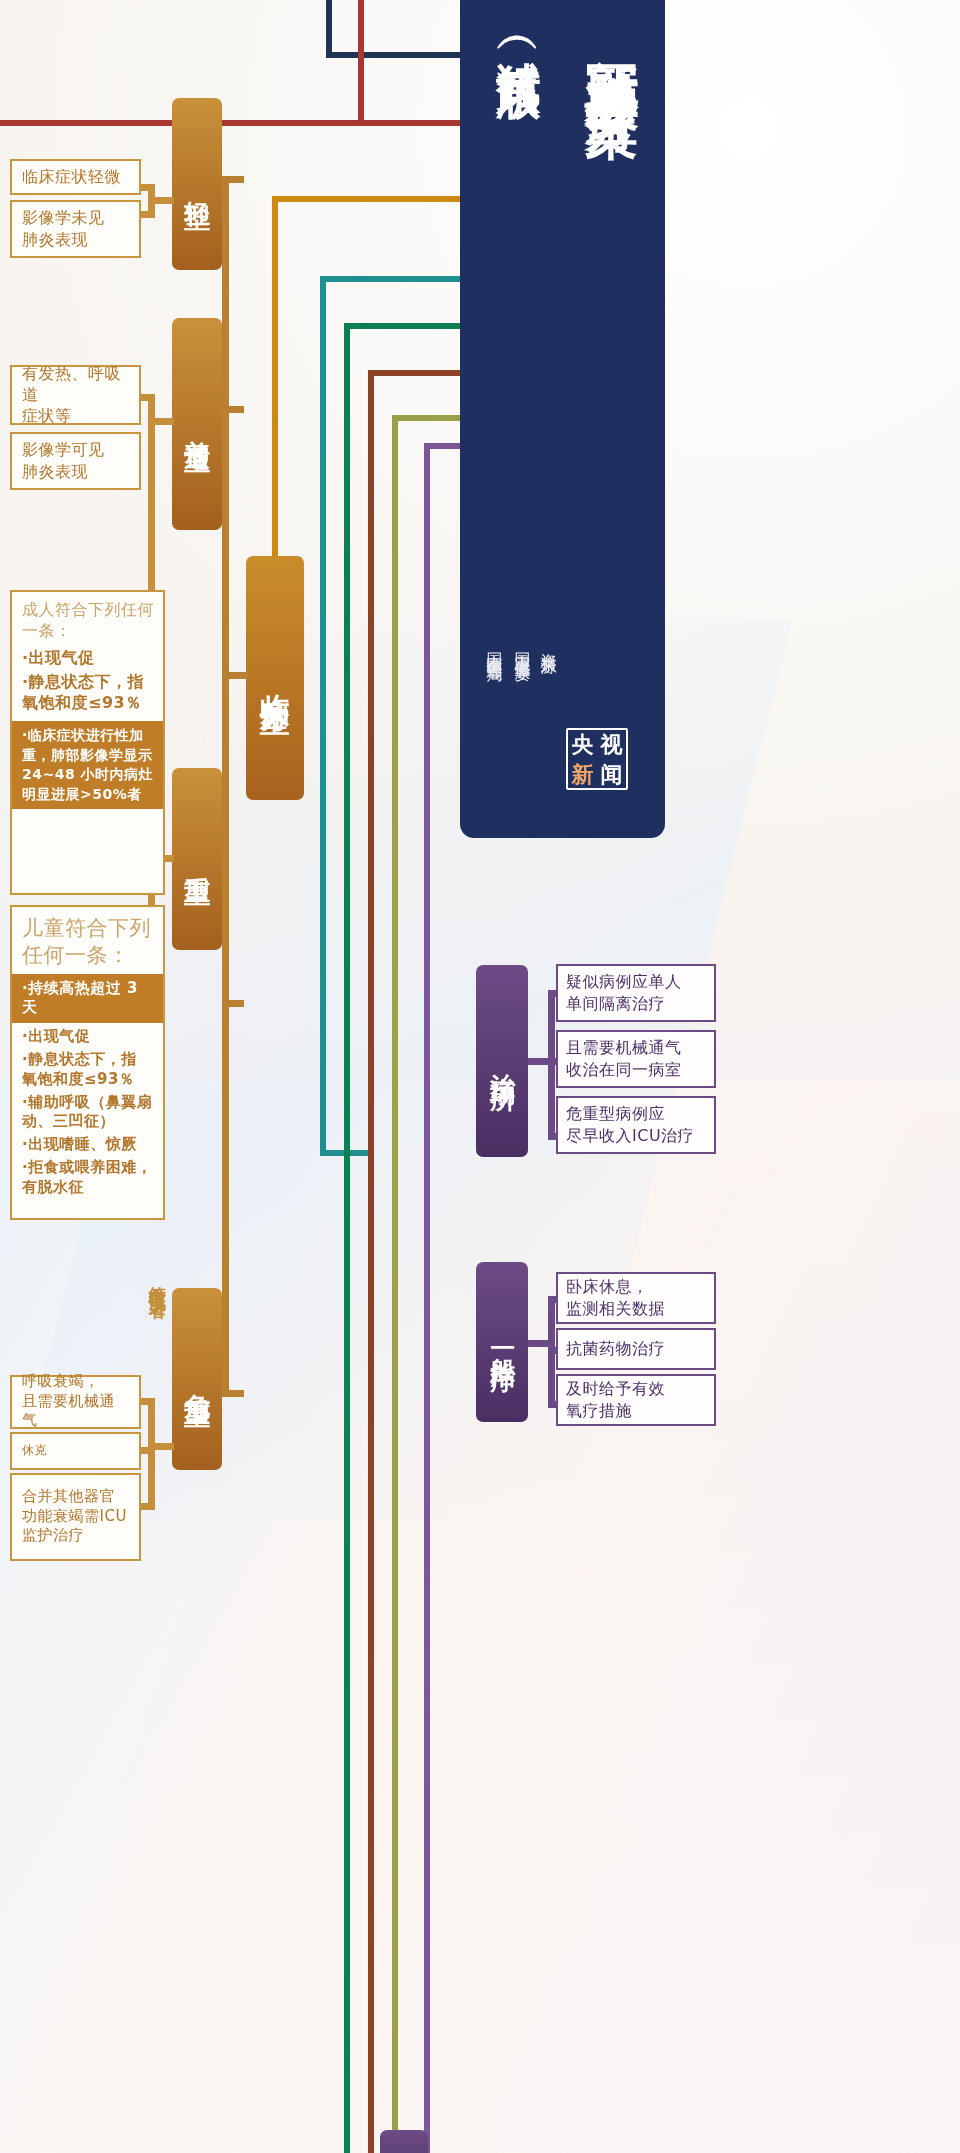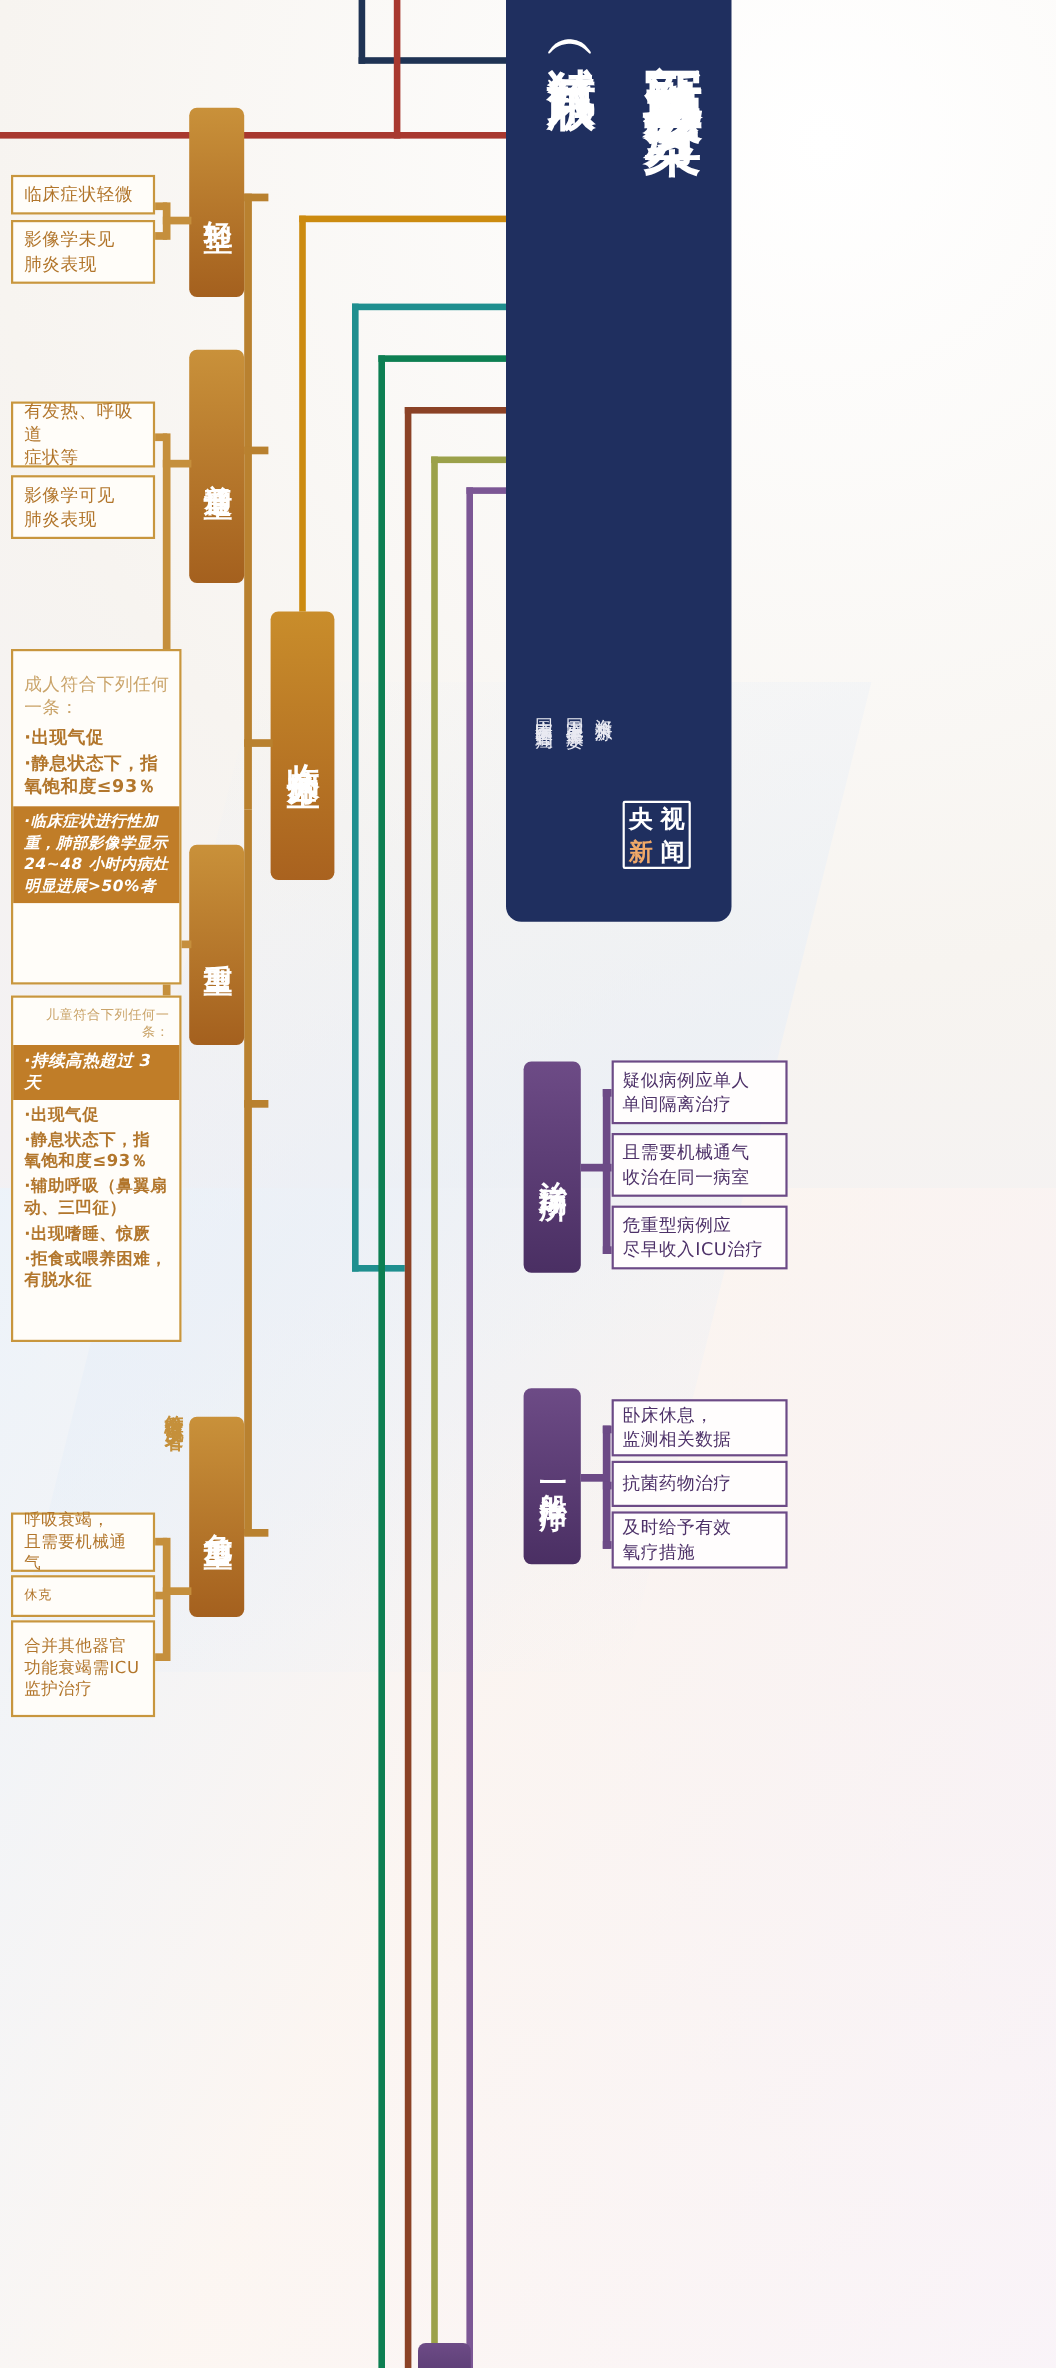--- a/index.html
+++ b/index.html
@@ -15,21 +15,21 @@
 
   
   .rail{position:absolute;}
 
   
   .infobox{
     position:absolute;background:#fffdf9;border:2px solid #c8963e;
     color:#b2762c;line-height:1.32;padding:7px 9px 8px 10px;
     font-size:16px;letter-spacing:.5px;
   }
-  .hl{background:#c07d28;color:#fff;display:block;margin:4px -9px 4px -10px;padding:5px 9px 5px 10px;font-weight:700;font-style:italic;}
+  .hl{background:#c07d28;color:#fff;display:block;margin:4px -9px 4px -10px;padding:5px 9px 5px 10px;font-weight:700;}
   .sub{font-size:13px;line-height:1.3;}
   .bullets div{margin:3px 0;}
   .bl{font-weight:700;}
 
   
   .vtab{
     position:absolute;border-radius:7px;color:#fff;font-weight:700;
     display:flex;align-items:center;justify-content:center;
     writing-mode:vertical-rl;text-orientation:upright;
     letter-spacing:4px;line-height:1.05;text-align:center;
@@ -154,32 +154,32 @@
 症状等</div>
 <div class="infobox" style="left:10px;top:432px;width:131px;height:58px;white-space:pre-line;display:flex;align-items:center;">影像学可见
 肺炎表现</div>
 
 <div class="vtab gold2" style="left:172px;top:768px;width:50px;height:182px;font-size:26px;">重型</div>
 <div class="rail" style="left:148px;top:740px;width:7px;height:410px;background:#c58f3c;"></div>
 <div class="rail" style="left:148px;top:855px;width:26px;height:7px;background:#c58f3c;"></div>
 <div class="rail" style="left:140px;top:740px;width:12px;height:7px;background:#c58f3c;"></div>
 <div class="rail" style="left:140px;top:1143px;width:12px;height:7px;background:#c58f3c;"></div>
 
-<div class="infobox" style="left:10px;top:590px;width:155px;height:305px;padding:20px 9px 0 10px;font-size:15px;">
+<div class="infobox" style="left:10px;top:590px;width:155px;height:305px;padding:8px 9px 0 10px;font-size:15px;">
   <div style="white-space:pre-line;color:#caa46a;font-size:16px;line-height:1.3;margin-bottom:5px;">成人符合下列任何一条：</div>
   <div class="bullets">
     <div class="bl" style="font-size:16px;">·出现气促</div>
     <div class="bl" style="white-space:pre-line;font-size:16px;">·静息状态下，指
 氧饱和度≤93％</div>
   </div>
   <div class="hl" style="margin-top:8px;font-size:14px;line-height:1.4;">·临床症状进行性加重，肺部影像学显示 24~48 小时内病灶明显进展&gt;50%者</div>
 </div>
 
 <div class="infobox" style="left:10px;top:905px;width:155px;height:315px;padding:8px 9px 0 10px;font-size:15px;">
-  <div style="white-space:pre-line;color:#caa46a;font-size:12px;line-height:1.3;margin-bottom:4px;text-align:right;">儿童符合下列任何一条：</div>
+  <div style="white-space:pre-line;color:#caa46a;font-size:21px;line-height:1.3;margin-bottom:4px;">儿童符合下列任何一条：</div>
   <div class="hl" style="font-size:15px;">·持续高热超过 3 天</div>
   <div class="bullets" style="font-size:15px;">
     <div class="bl">·出现气促</div>
     <div class="bl" style="white-space:pre-line;">·静息状态下，指
 氧饱和度≤93％</div>
     <div class="bl" style="white-space:pre-line;">·辅助呼吸（鼻翼扇
 动、三凹征）</div>
     <div class="bl">·出现嗜睡、惊厥</div>
     <div class="bl" style="white-space:pre-line;">·拒食或喂养困难，
 有脱水征</div>

